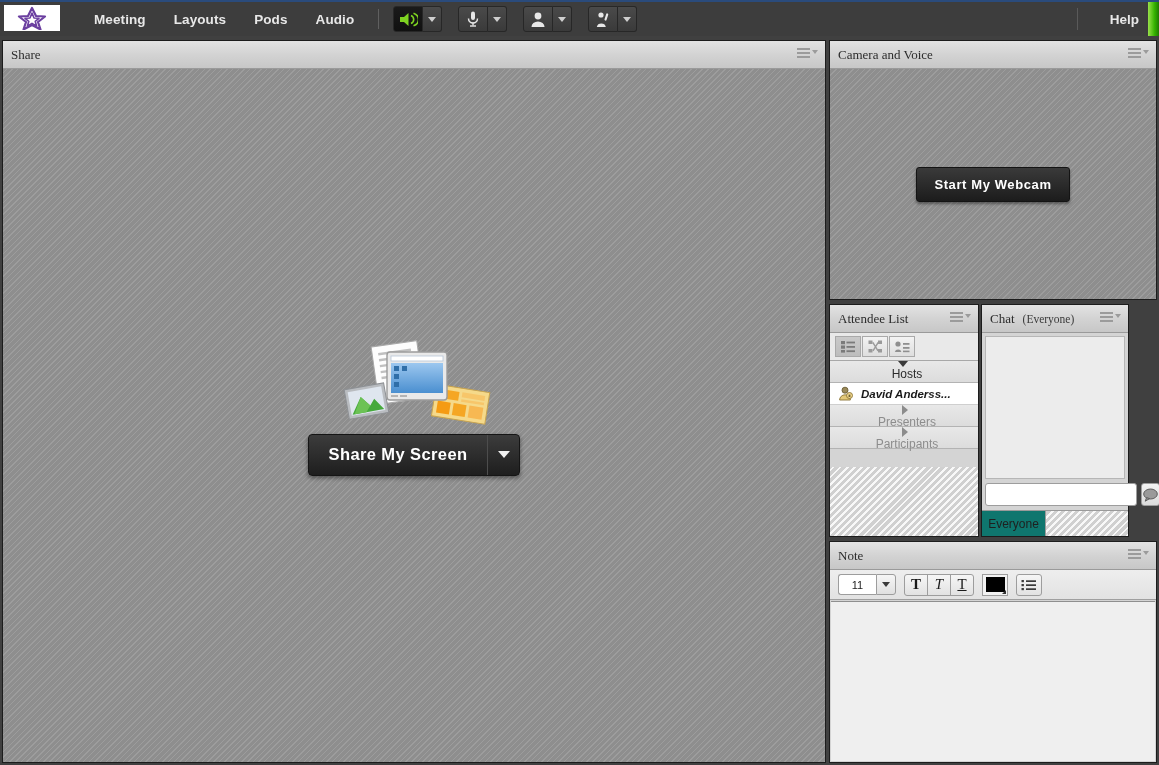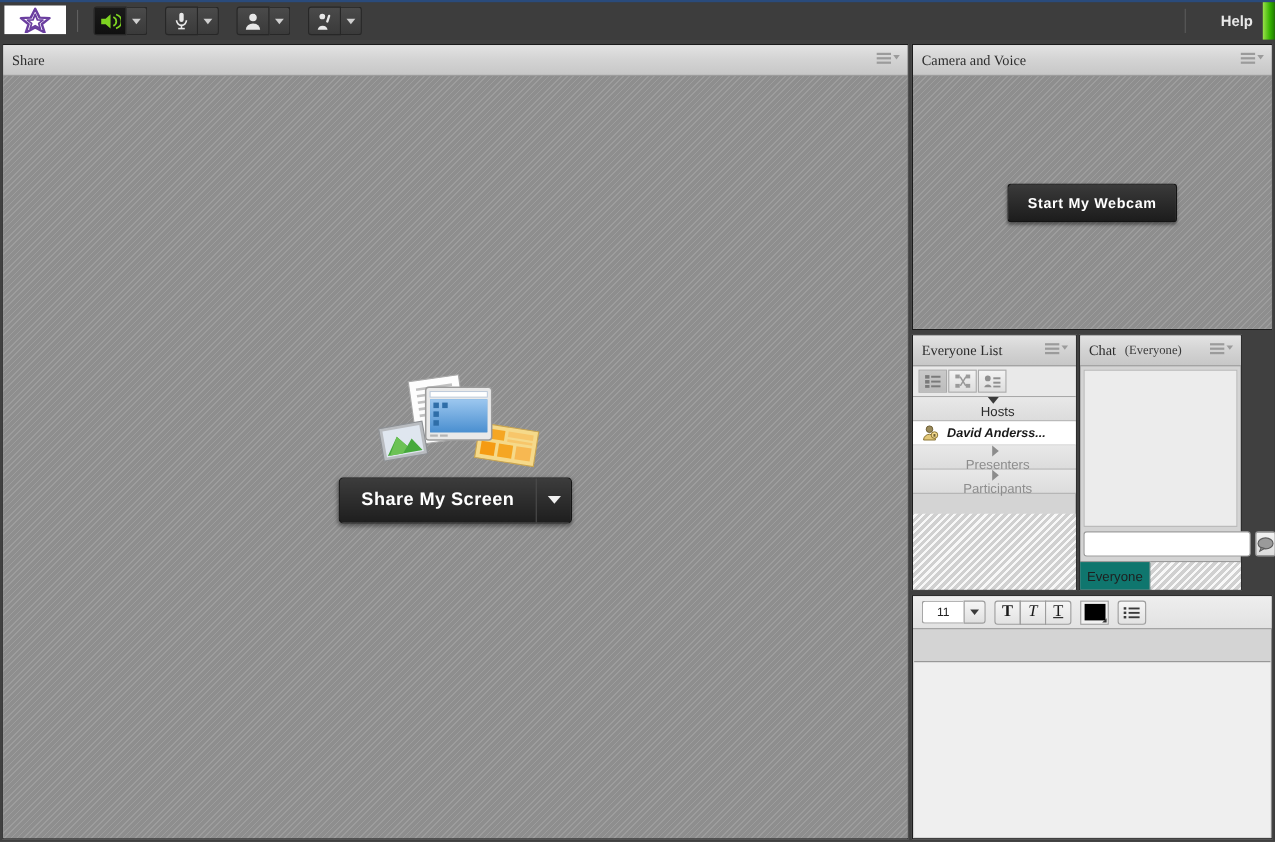--- a/index.html
+++ b/index.html
@@ -276,20 +276,26 @@
 
   <div class="menubar">
 
     <div class="logo-box">
       <svg class="logo-star" width="30" height="24" viewBox="0 0 30 24">
         <polygon points="15,2 19,10 28,10.5 21,16 23.5,23.5 15,19 6.5,23.5 9,16 2,10.5 11,10" fill="none" stroke="#6b3fa0" stroke-width="2.2" stroke-linejoin="round"></polygon>
         <polygon points="15,7 17,12 22,12.3 18.2,15.3 19.6,20 15,17.4 10.4,20 11.8,15.3 8,12.3 13,12" fill="#ffffff" stroke="#6b3fa0" stroke-width="1.6" stroke-linejoin="round"></polygon>
       </svg>
     </div>
 
+    <div class="menu-items">
+      <div class="menu-item">Meeting</div>
+      <div class="menu-item">Layouts</div>
+      <div class="menu-item">Pods</div>
+      <div class="menu-item">Audio</div>
+    </div>
 
     <div class="mb-divider"></div>
 
     <div class="tool-group">
       <div class="tool-btn active">
         <svg width="19" height="17" viewBox="0 0 19 17">
           <polygon points="1,6 5,6 9.5,2 9.5,15 5,11 1,11" fill="#7ed321"></polygon>
           <path d="M12,4.5 a5,4.5 0 0 1 0,8" fill="none" stroke="#7ed321" stroke-width="1.6"></path>
           <path d="M14.5,2.2 a8,6.8 0 0 1 0,12.6" fill="none" stroke="#7ed321" stroke-width="1.6"></path>
         </svg>
@@ -431,21 +437,21 @@
         <span class="pm-caret"></span>
       </span>
     </div>
     <div class="camera-body hatch-dark">
       <div class="webcam-btn">Start My Webcam</div>
     </div>
   </div>
 
   <div class="pod" id="attendee-pod">
     <div class="pod-head">
-      <span class="pod-title">Everyone List</span>
+      <span class="pod-title">Attendee List</span>
       <span class="pod-menu">
         <span class="pm-lines">
             <i></i>
             <i></i>
             <i></i>
           </span>
         <span class="pm-caret"></span>
       </span>
     </div>
 
@@ -530,20 +536,31 @@
         </svg>
       </div>
     </div>
     <div class="chat-tabs">
       <div class="chat-tab">Everyone</div>
       <div class="chat-tab-rest hatch-light"></div>
     </div>
   </div>
 
   <div class="pod" id="note-pod">
+    <div class="pod-head">
+      <span class="pod-title">Note</span>
+      <span class="pod-menu">
+        <span class="pm-lines">
+            <i></i>
+            <i></i>
+            <i></i>
+          </span>
+        <span class="pm-caret"></span>
+      </span>
+    </div>
     <div class="note-toolbar">
       <div class="size-combo">
         <div class="size-val">11</div>
         <div class="size-arrow">
           <span class="caret-dark"></span>
         </div>
       </div>
       <div class="fmt-group">
         <div class="fmt-btn" style="font-weight:bold">T</div>
         <div class="fmt-btn" style="font-style:italic">T</div>

